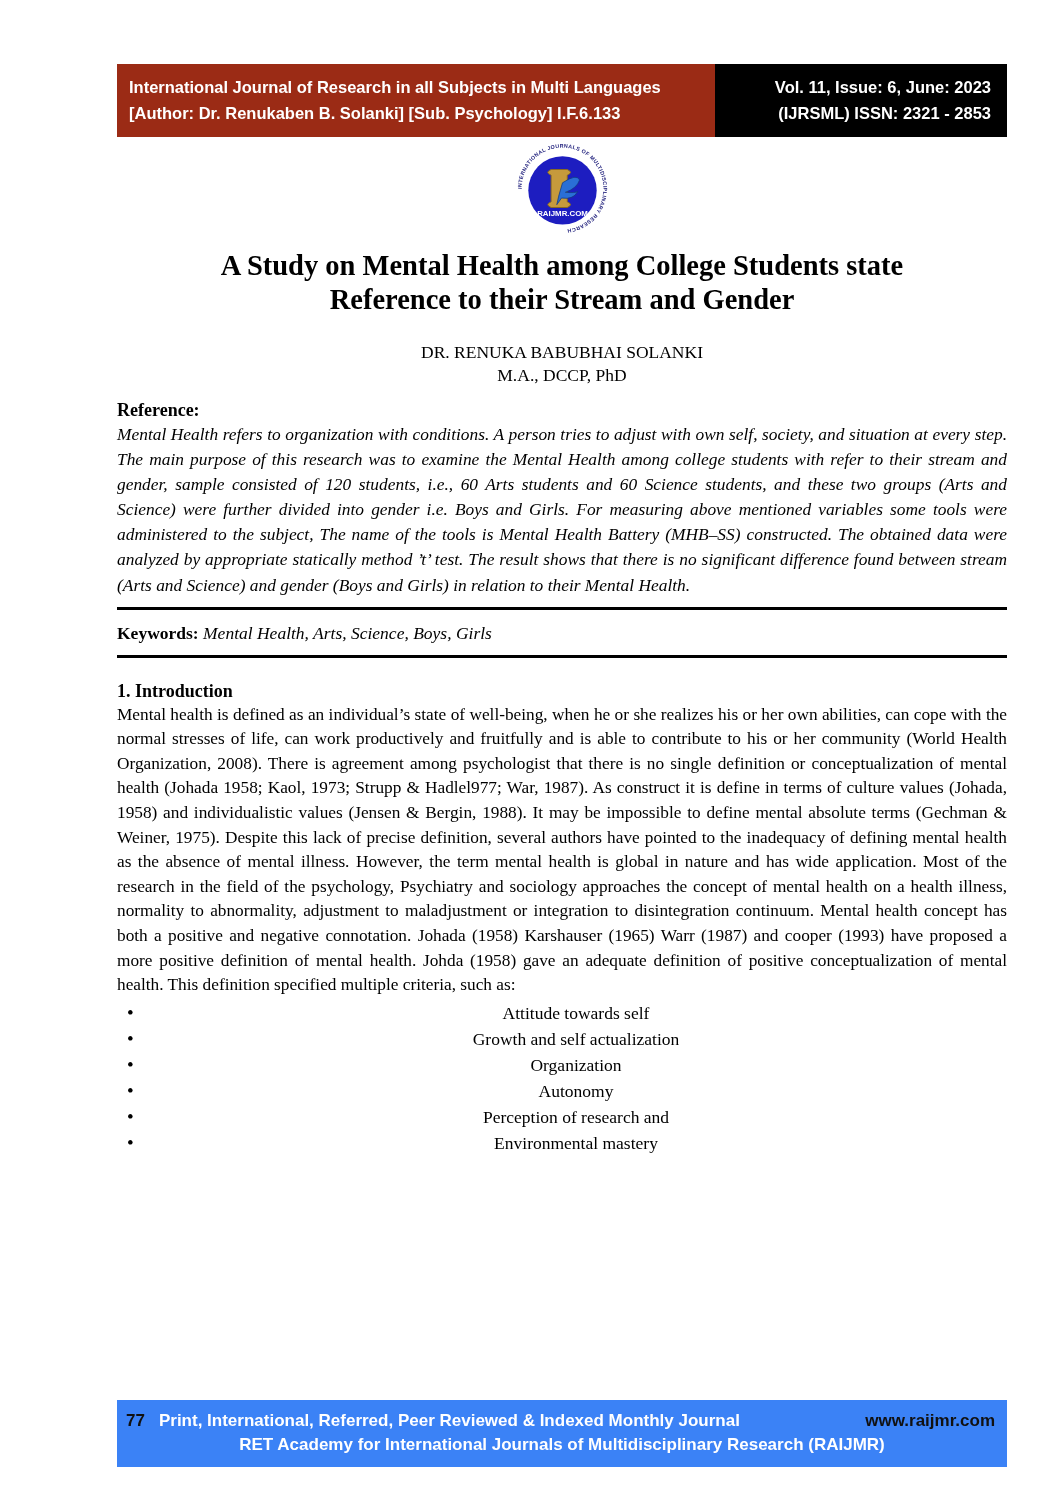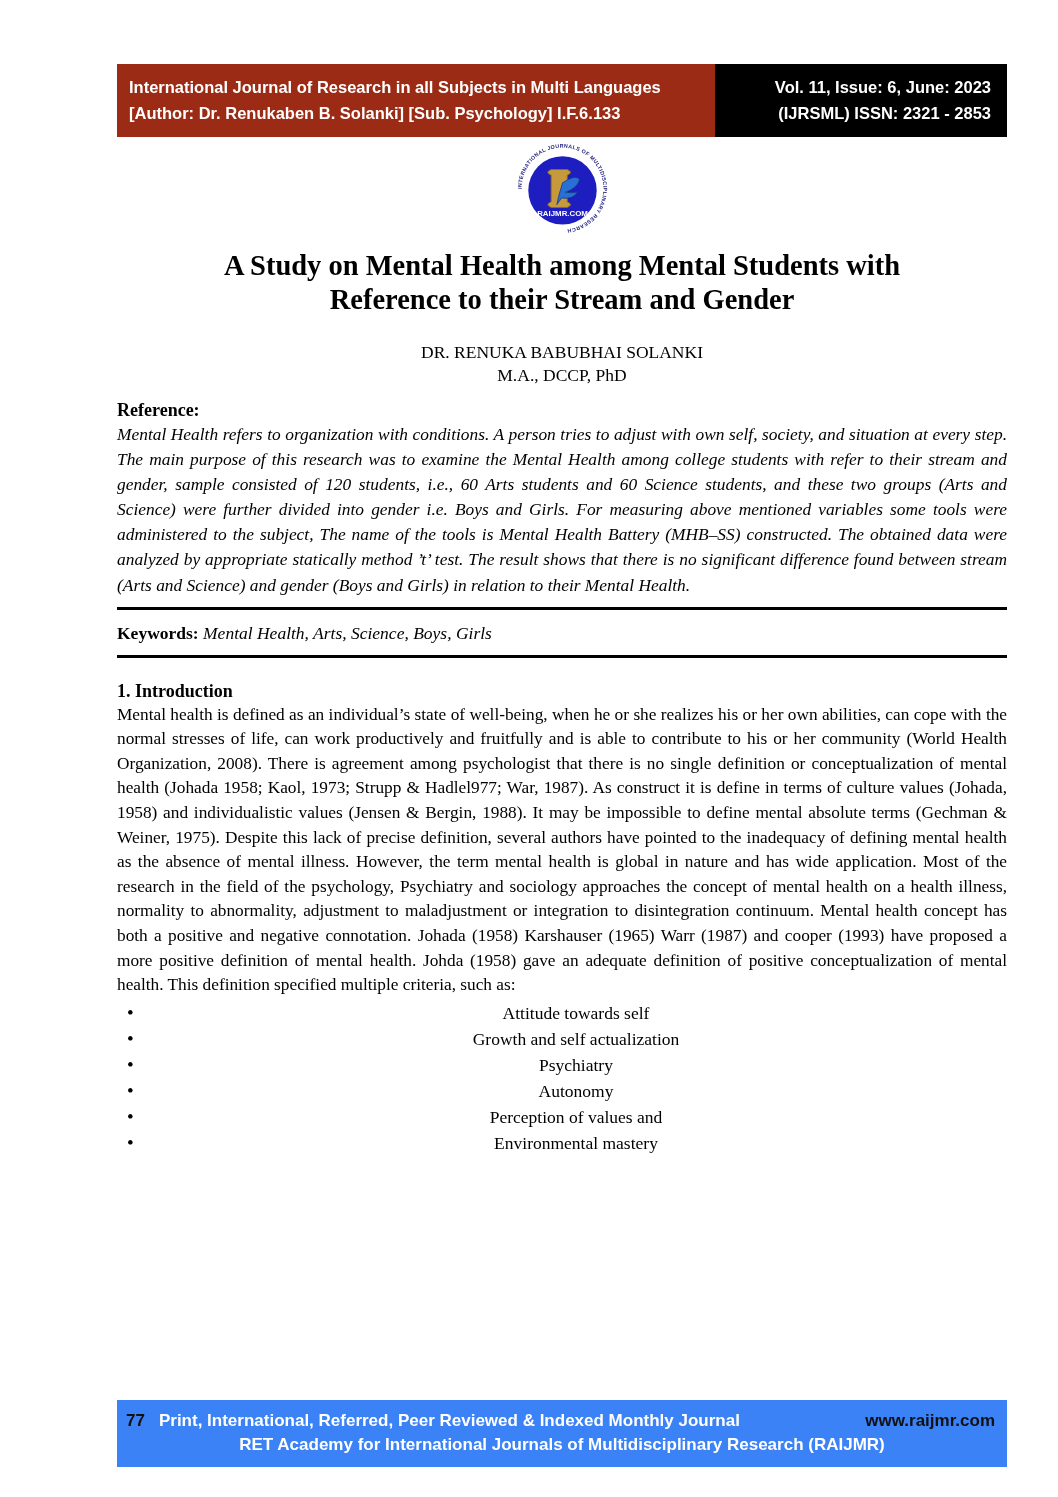--- a/index.html
+++ b/index.html
@@ -149,21 +149,21 @@
         <path d="M38,30 q-7,3 0,6 l0,28 q-7,3 0,6 l17,0 q7,-3 0,-6 l0,-28 q7,-3 0,-6 z" fill="#c69a3c" stroke="#8a6a20" stroke-width="1"></path>
         <path d="M50,44 q15,-10 18,-3 q-3,9 -15,13 q11,1 13,-1 q-4,9 -17,7 l-5,7 l2,-9 z" fill="#2a6fd6" stroke="#123a80" stroke-width="0.8"></path>
         <text x="50" y="79" text-anchor="middle" font-size="8.3" font-weight="bold" fill="#ffffff" font-family="Liberation Sans, sans-serif">RAIJMR.COM</text>
         <text font-size="5.6" font-weight="bold" fill="#23237e" letter-spacing="0.4" font-family="Liberation Sans, sans-serif">
           <textPath href="#ringPath" startOffset="25%" text-anchor="middle">RET ACADEMY FOR INTERNATIONAL JOURNALS OF MULTIDISCIPLINARY RESEARCH</textPath>
         </text>
       </svg>
     </div>
 
     <div class="title">
-      <div>A Study on Mental Health among Mental Students with</div>
+      <div>A Study on Mental Health among College Students state</div>
       <div>Reference to their Stream and Gender</div>
     </div>
 
     <div class="author">DR. RENUKA BABUBHAI SOLANKI</div>
     <div class="creds">M.A., DCCP, PhD</div>
 
     <div class="abs-head">Reference:</div>
     <div class="abs-text">Mental Health refers to organization with conditions. A person tries to adjust with own self, society, and situation at every step. The main purpose of this research was to examine the Mental Health among college students with refer to their stream and gender, sample consisted of 120 students, i.e., 60 Arts students and 60 Science students, and these two groups (Arts and Science) were further divided into gender i.e. Boys and Girls. For measuring above mentioned variables some tools were administered to the subject, The name of the tools is Mental Health Battery (MHB–SS) constructed. The obtained data were analyzed by appropriate statically method ’t’ test. The result shows that there is no significant difference found between stream (Arts and Science) and gender (Boys and Girls) in relation to their Mental Health.</div>
 
     <hr class="rule">
@@ -175,23 +175,23 @@
     </div>
 
     <hr class="rule" style="margin-top:0;">
 
     <div class="intro-head">1. Introduction</div>
     <div class="intro-text">Mental health is defined as an individual’s state of well-being, when he or she realizes his or her own abilities, can cope with the normal stresses of life, can work productively and fruitfully and is able to contribute to his or her community (World Health Organization, 2008). There is agreement among psychologist that there is no single definition or conceptualization of mental health (Johada 1958; Kaol, 1973; Strupp &amp; Hadlel977; War, 1987). As construct it is define in terms of culture values (Johada, 1958) and individualistic values (Jensen &amp; Bergin, 1988). It may be impossible to define mental absolute terms (Gechman &amp; Weiner, 1975). Despite this lack of precise definition, several authors have pointed to the inadequacy of defining mental health as the absence of mental illness. However, the term mental health is global in nature and has wide application. Most of the research in the field of the psychology, Psychiatry and sociology approaches the concept of mental health on a health illness, normality to abnormality, adjustment to maladjustment or integration to disintegration continuum. Mental health concept has both a positive and negative connotation. Johada (1958) Karshauser (1965) Warr (1987) and cooper (1993) have proposed a more positive definition of mental health. Johda (1958) gave an adequate definition of positive conceptualization of mental health. This definition specified multiple criteria, such as:</div>
 
     <ul class="bullets">
       <li>Attitude towards self</li>
       <li>Growth and self actualization</li>
-      <li>Psychiatry</li>
+      <li>Organization</li>
       <li>Autonomy</li>
-      <li>Perception of values and</li>
+      <li>Perception of research and</li>
       <li>Environmental mastery</li>
     </ul>
 
   </div>
 
   <div class="footer">
     <div class="f-row1">
       <span class="f-pageno">77</span>
       <span class="f-line1">Print, International, Referred, Peer Reviewed &amp; Indexed Monthly Journal</span>
       <span class="f-site">www.raijmr.com</span>

